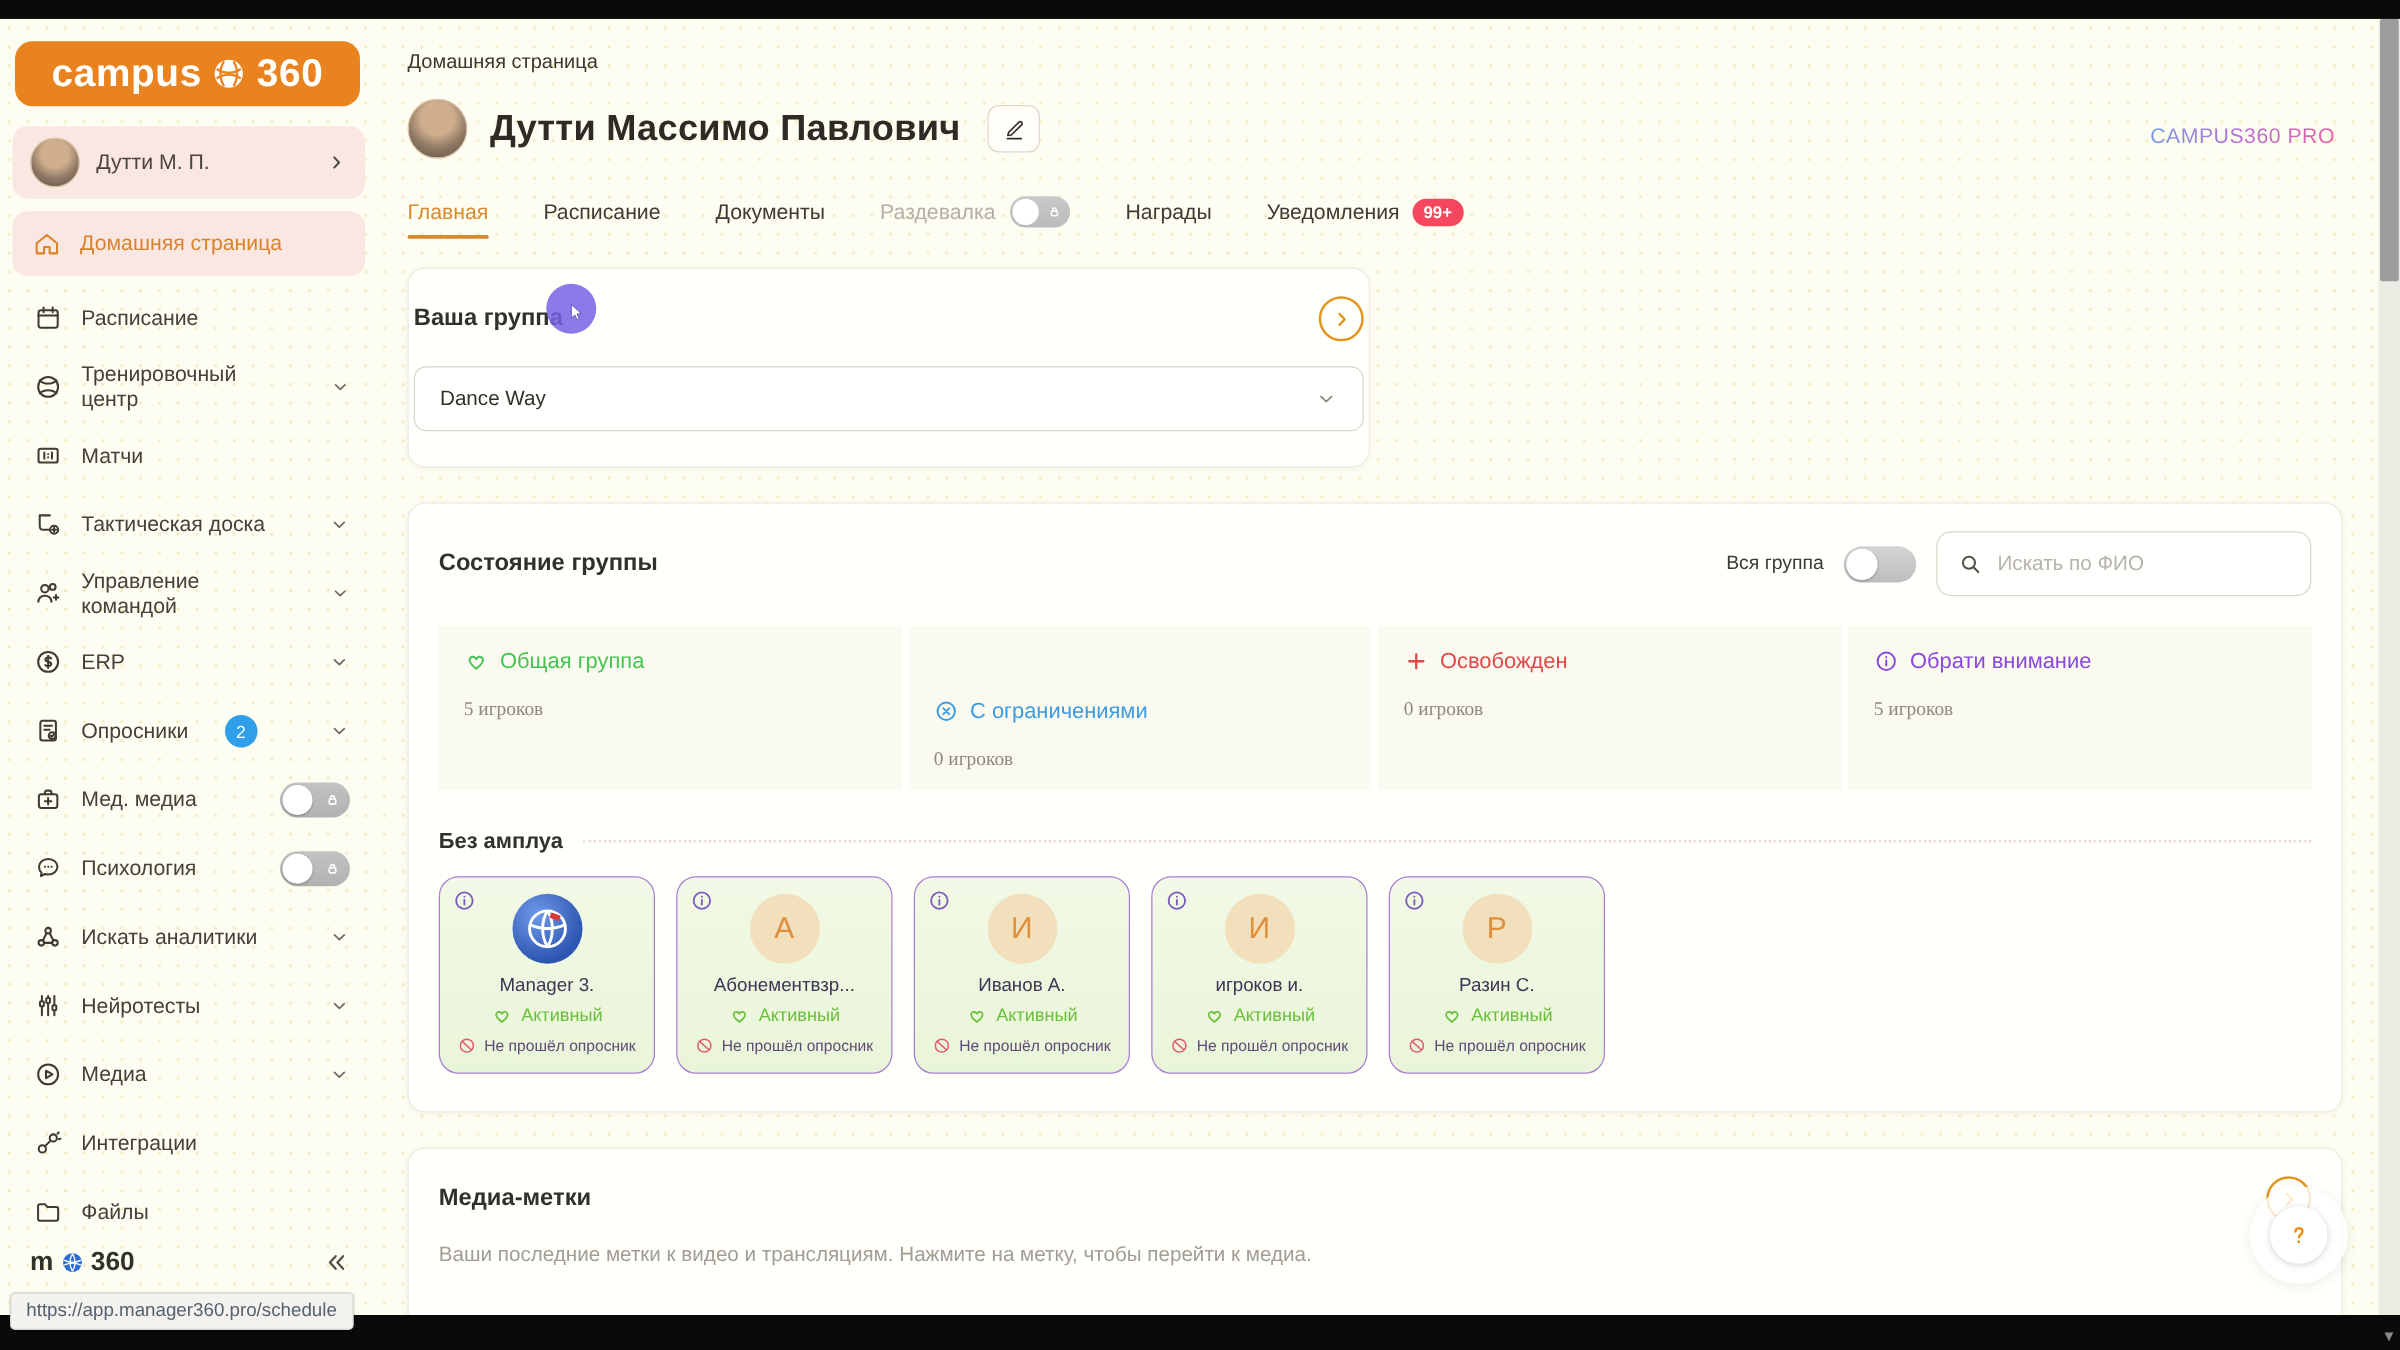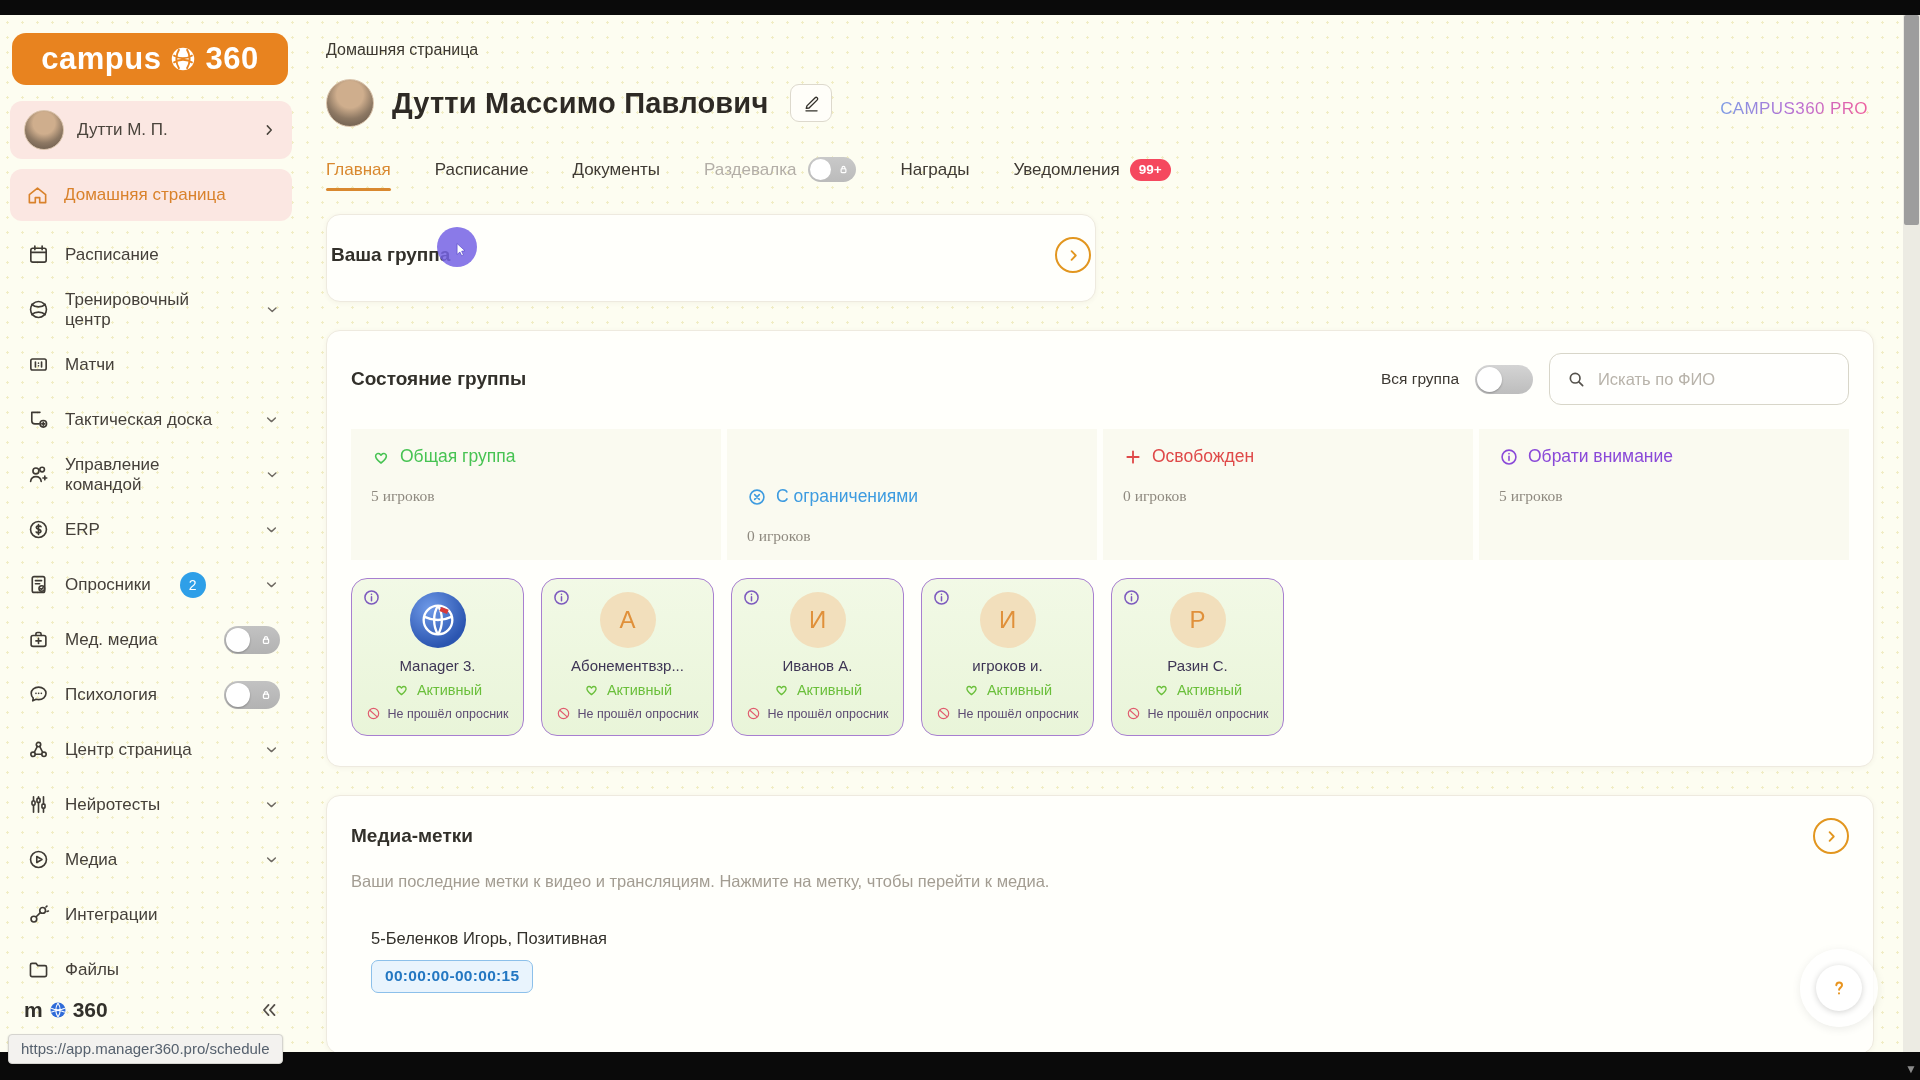--- a/index.html
+++ b/index.html
@@ -401,21 +401,21 @@
 
         <div class="side-item">
           <span class="ic">
             <svg viewBox="0 0 24 24" fill="none" stroke="currentColor" stroke-width="1.7" stroke-linecap="round" stroke-linejoin="round">
               <circle cx="12" cy="6.8" r="2.3"></circle>
               <circle cx="6.3" cy="17" r="2.3"></circle>
               <circle cx="17.7" cy="17" r="2.3"></circle>
               <path d="M10.8 8.8 7.6 15M13.2 8.8l3.2 6.2M8.6 17h6.8"></path>
             </svg>
           </span>
-          <span>Центр страница</span>
+          <span>Искать аналитики</span>
 
           <span class="spacer"></span>
 
           <span class="chev">
             <svg viewBox="0 0 24 24" fill="none" stroke="currentColor" stroke-width="2" stroke-linecap="round" stroke-linejoin="round">
               <path d="M6.5 9.8 12 15l5.5-5.2"></path>
             </svg>
           </span>
         </div>
 
@@ -571,20 +571,28 @@
             </svg>
         </span>
         <button class="go-btn">
           <span class="ic">
               <svg viewBox="0 0 24 24" fill="none" stroke="currentColor" stroke-width="2.6" stroke-linecap="round" stroke-linejoin="round">
                 <path d="M9.3 5.8 15.2 12l-5.9 6.2"></path>
               </svg>
             </span>
         </button>
       </div>
+      <div class="select">
+        <span>Dance Way</span>
+        <span class="chev">
+            <svg viewBox="0 0 24 24" fill="none" stroke="currentColor" stroke-width="2" stroke-linecap="round" stroke-linejoin="round">
+              <path d="M6.5 9.8 12 15l5.5-5.2"></path>
+            </svg>
+          </span>
+      </div>
     </section>
 
     <section class="card card2">
       <div class="card-title-row">
         <span class="card-title">Состояние группы</span>
         <div class="c2-right">
           <span class="tlabel">Вся группа</span>
           <span class="toggle-lg">
               <span class="knob"></span>
             </span>
@@ -646,20 +654,24 @@
                   <circle cx="12" cy="12" r="8.3"></circle>
                   <path d="M12 11.2v4.8M12 7.9v.3"></path>
                 </svg>
               </span>
               <span>Обрати внимание</span>
             </div>
             <div class="status-count">5 игроков</div>
           </div>
         </div>
 
+      <div class="amplua-row">
+        <span class="amplua-title">Без амплуа</span>
+        <span class="amplua-line"></span>
+      </div>
 
       <div class="players">
 
           <div class="player-card">
             <span class="p-info"><svg viewBox="0 0 24 24" fill="none" stroke="currentColor" stroke-width="1.9" stroke-linecap="round" stroke-linejoin="round">
                 <circle cx="12" cy="12" r="8.3"></circle>
                 <path d="M12 11.2v4.8M12 7.9v.3"></path>
               </svg></span>
             <span class="p-avatar photo">
               <span></span>

